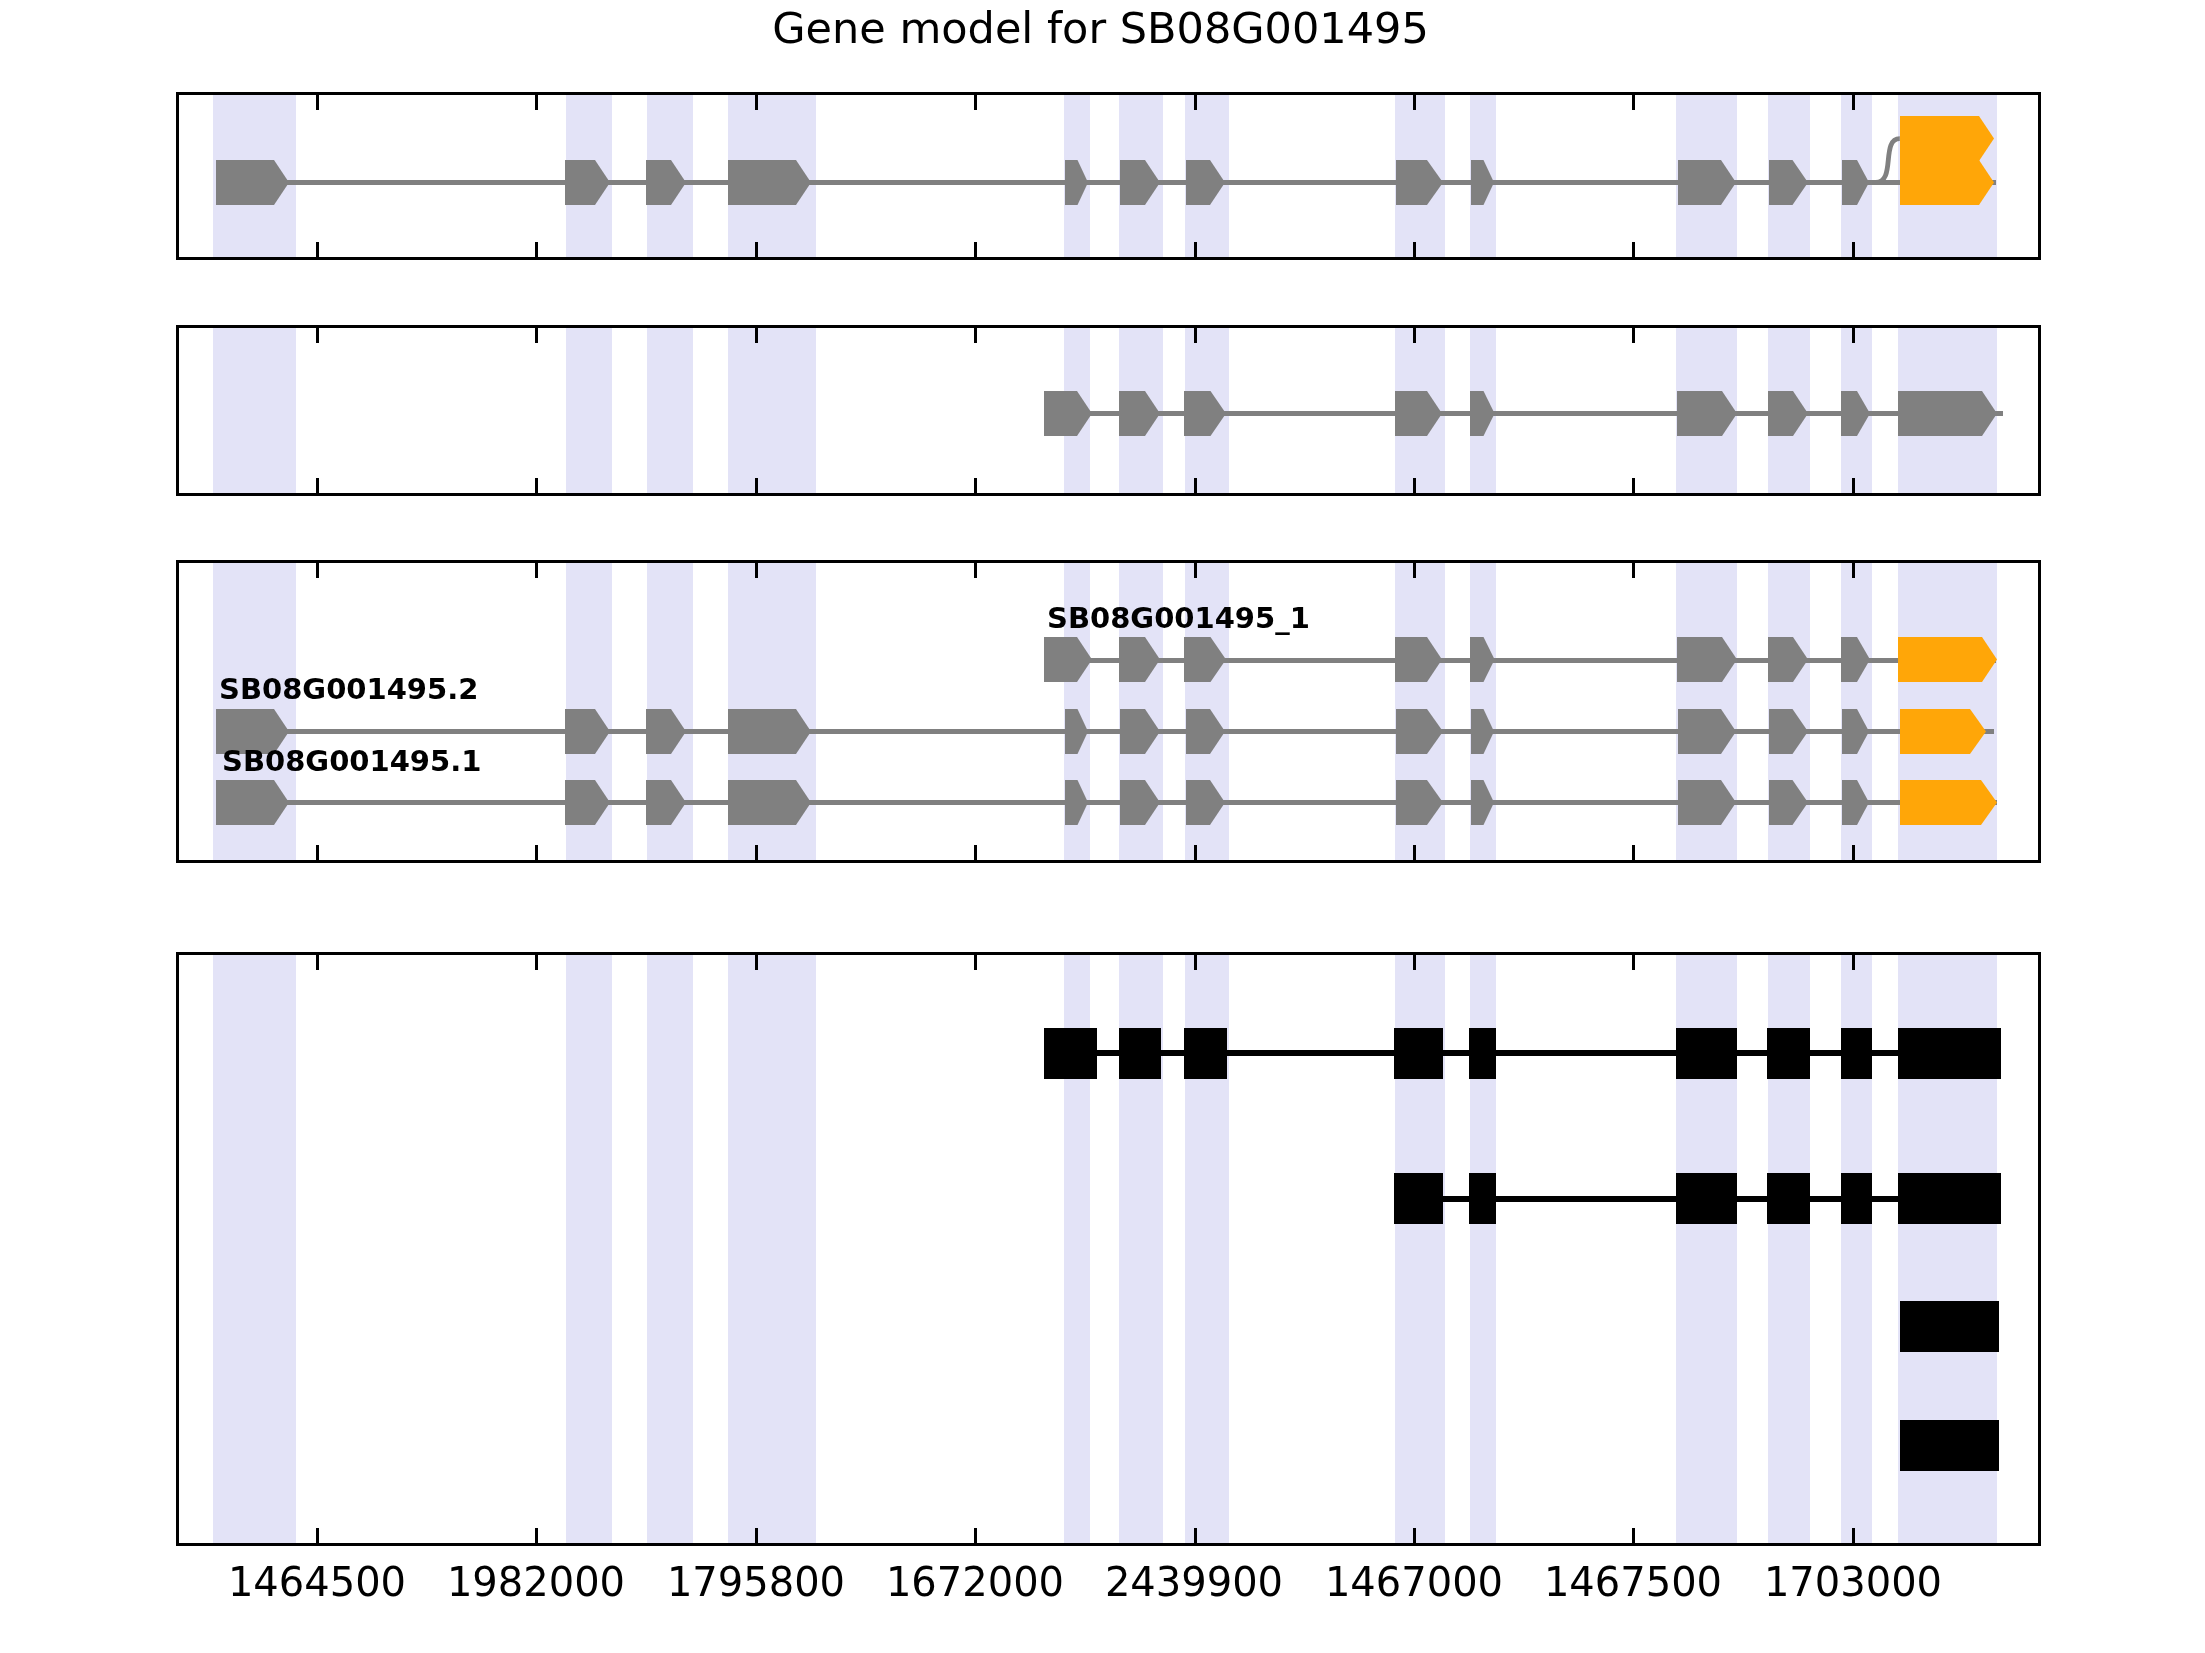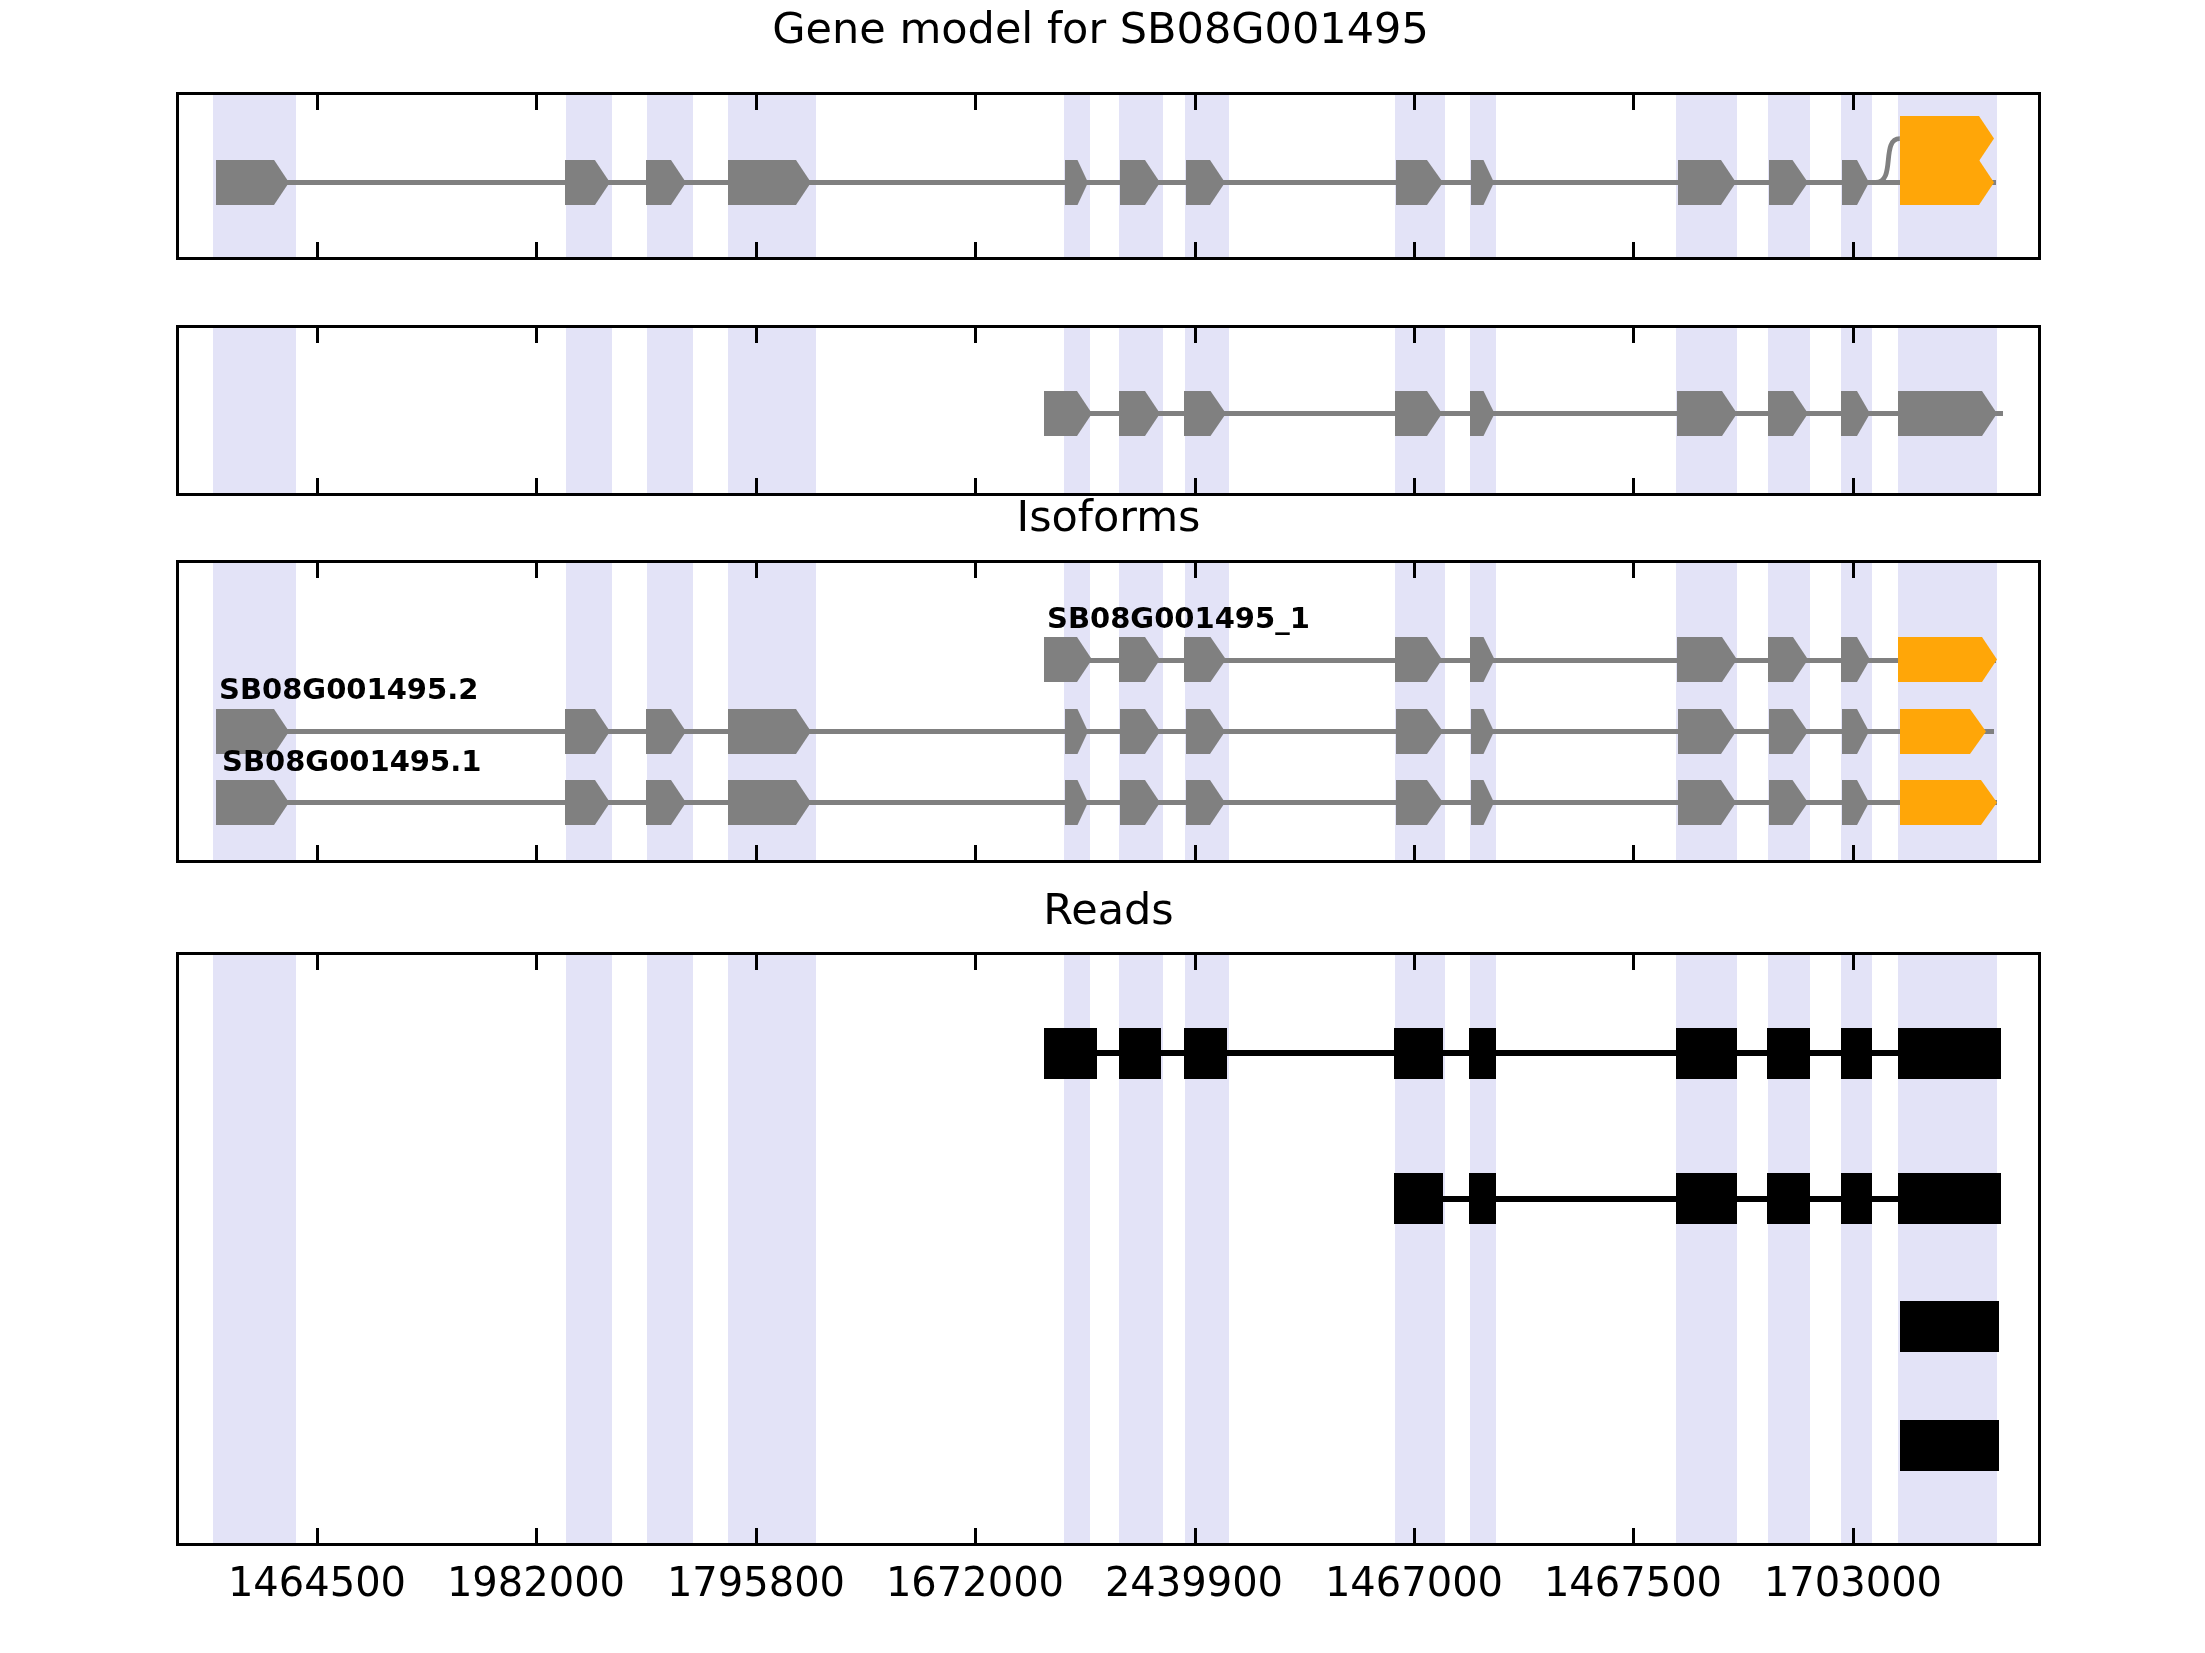--- a/index.html
+++ b/index.html
@@ -177,21 +177,20 @@
       <div class="exon" style="left: 865px; width: 48px; height: 45px; top: 63px; clip-path: polygon(0px 0px, 33px 0px, 48px 50%, 33px 100%, 0px 100%);"></div>
       <div class="exon" style="left: 940px; width: 41px; height: 45px; top: 63px; clip-path: polygon(0px 0px, 26px 0px, 41px 50%, 26px 100%, 0px 100%);"></div>
       <div class="exon" style="left: 1005px; width: 42px; height: 45px; top: 63px; clip-path: polygon(0px 0px, 26.5px 0px, 42px 50%, 26.5px 100%, 0px 100%);"></div>
       <div class="exon" style="left: 1216px; width: 47px; height: 45px; top: 63px; clip-path: polygon(0px 0px, 32px 0px, 47px 50%, 32px 100%, 0px 100%);"></div>
       <div class="exon" style="left: 1291px; width: 24.6px; height: 45px; top: 63px; clip-path: polygon(0px 0px, 13.5px 0px, 24.6px 50%, 13.5px 100%, 0px 100%);"></div>
       <div class="exon" style="left: 1498px; width: 60px; height: 45px; top: 63px; clip-path: polygon(0px 0px, 45px 0px, 60px 50%, 45px 100%, 0px 100%);"></div>
       <div class="exon" style="left: 1589px; width: 40px; height: 45px; top: 63px; clip-path: polygon(0px 0px, 25px 0px, 40px 50%, 25px 100%, 0px 100%);"></div>
       <div class="exon" style="left: 1662px; width: 29px; height: 45px; top: 63px; clip-path: polygon(0px 0px, 16px 0px, 29px 50%, 16px 100%, 0px 100%);"></div>
       <div class="exon" style="left: 1719px; width: 99px; height: 45px; top: 63px; clip-path: polygon(0px 0px, 84px 0px, 99px 50%, 84px 100%, 0px 100%);"></div>
     </div>
-    <div class="panel-title" style="left: 176px; width: 1865px; top: 495px;">Isoforms</div>
     <div class="axes" style="left: 176px; top: 560px; width: 1865px; height: 303px;">
       <div class="hl-band" style="left: 34px; width: 83px;"></div>
       <div class="hl-band" style="left: 387px; width: 46px;"></div>
       <div class="hl-band" style="left: 468px; width: 46px;"></div>
       <div class="hl-band" style="left: 549px; width: 88px;"></div>
       <div class="hl-band" style="left: 885px; width: 26px;"></div>
       <div class="hl-band" style="left: 940px; width: 44px;"></div>
       <div class="hl-band" style="left: 1006px; width: 44px;"></div>
       <div class="hl-band" style="left: 1216px; width: 50px;"></div>
       <div class="hl-band" style="left: 1291px; width: 26px;"></div>
@@ -250,21 +249,20 @@
       <div class="exon" style="left: 941px; width: 40px; height: 45px; top: 217px; clip-path: polygon(0px 0px, 25px 0px, 40px 50%, 25px 100%, 0px 100%);"></div>
       <div class="exon" style="left: 1007px; width: 39px; height: 45px; top: 217px; clip-path: polygon(0px 0px, 24px 0px, 39px 50%, 24px 100%, 0px 100%);"></div>
       <div class="exon" style="left: 1217px; width: 47px; height: 45px; top: 217px; clip-path: polygon(0px 0px, 31px 0px, 47px 50%, 31px 100%, 0px 100%);"></div>
       <div class="exon" style="left: 1292px; width: 23px; height: 45px; top: 217px; clip-path: polygon(0px 0px, 12.5px 0px, 23px 50%, 12.5px 100%, 0px 100%);"></div>
       <div class="exon" style="left: 1499px; width: 58px; height: 45px; top: 217px; clip-path: polygon(0px 0px, 43px 0px, 58px 50%, 43px 100%, 0px 100%);"></div>
       <div class="exon" style="left: 1590px; width: 39px; height: 45px; top: 217px; clip-path: polygon(0px 0px, 23.5px 0px, 39px 50%, 23.5px 100%, 0px 100%);"></div>
       <div class="exon" style="left: 1663px; width: 27px; height: 45px; top: 217px; clip-path: polygon(0px 0px, 15px 0px, 27px 50%, 15px 100%, 0px 100%);"></div>
       <div class="exon utr" style="left: 1721px; width: 97px; height: 45px; top: 217px; clip-path: polygon(0px 0px, 81px 0px, 97px 50%, 81px 100%, 0px 100%);"></div>
       <div class="feat-label" style="left: 43px; top: 184px;">SB08G001495.1</div>
     </div>
-    <div class="panel-title" style="left: 176px; width: 1865px; top: 888px;">Reads</div>
     <div class="axes" style="left: 176px; top: 952px; width: 1865px; height: 594px;">
       <div class="hl-band" style="left: 34px; width: 83px;"></div>
       <div class="hl-band" style="left: 387px; width: 46px;"></div>
       <div class="hl-band" style="left: 468px; width: 46px;"></div>
       <div class="hl-band" style="left: 549px; width: 88px;"></div>
       <div class="hl-band" style="left: 885px; width: 26px;"></div>
       <div class="hl-band" style="left: 940px; width: 44px;"></div>
       <div class="hl-band" style="left: 1006px; width: 44px;"></div>
       <div class="hl-band" style="left: 1216px; width: 50px;"></div>
       <div class="hl-band" style="left: 1291px; width: 26px;"></div>

